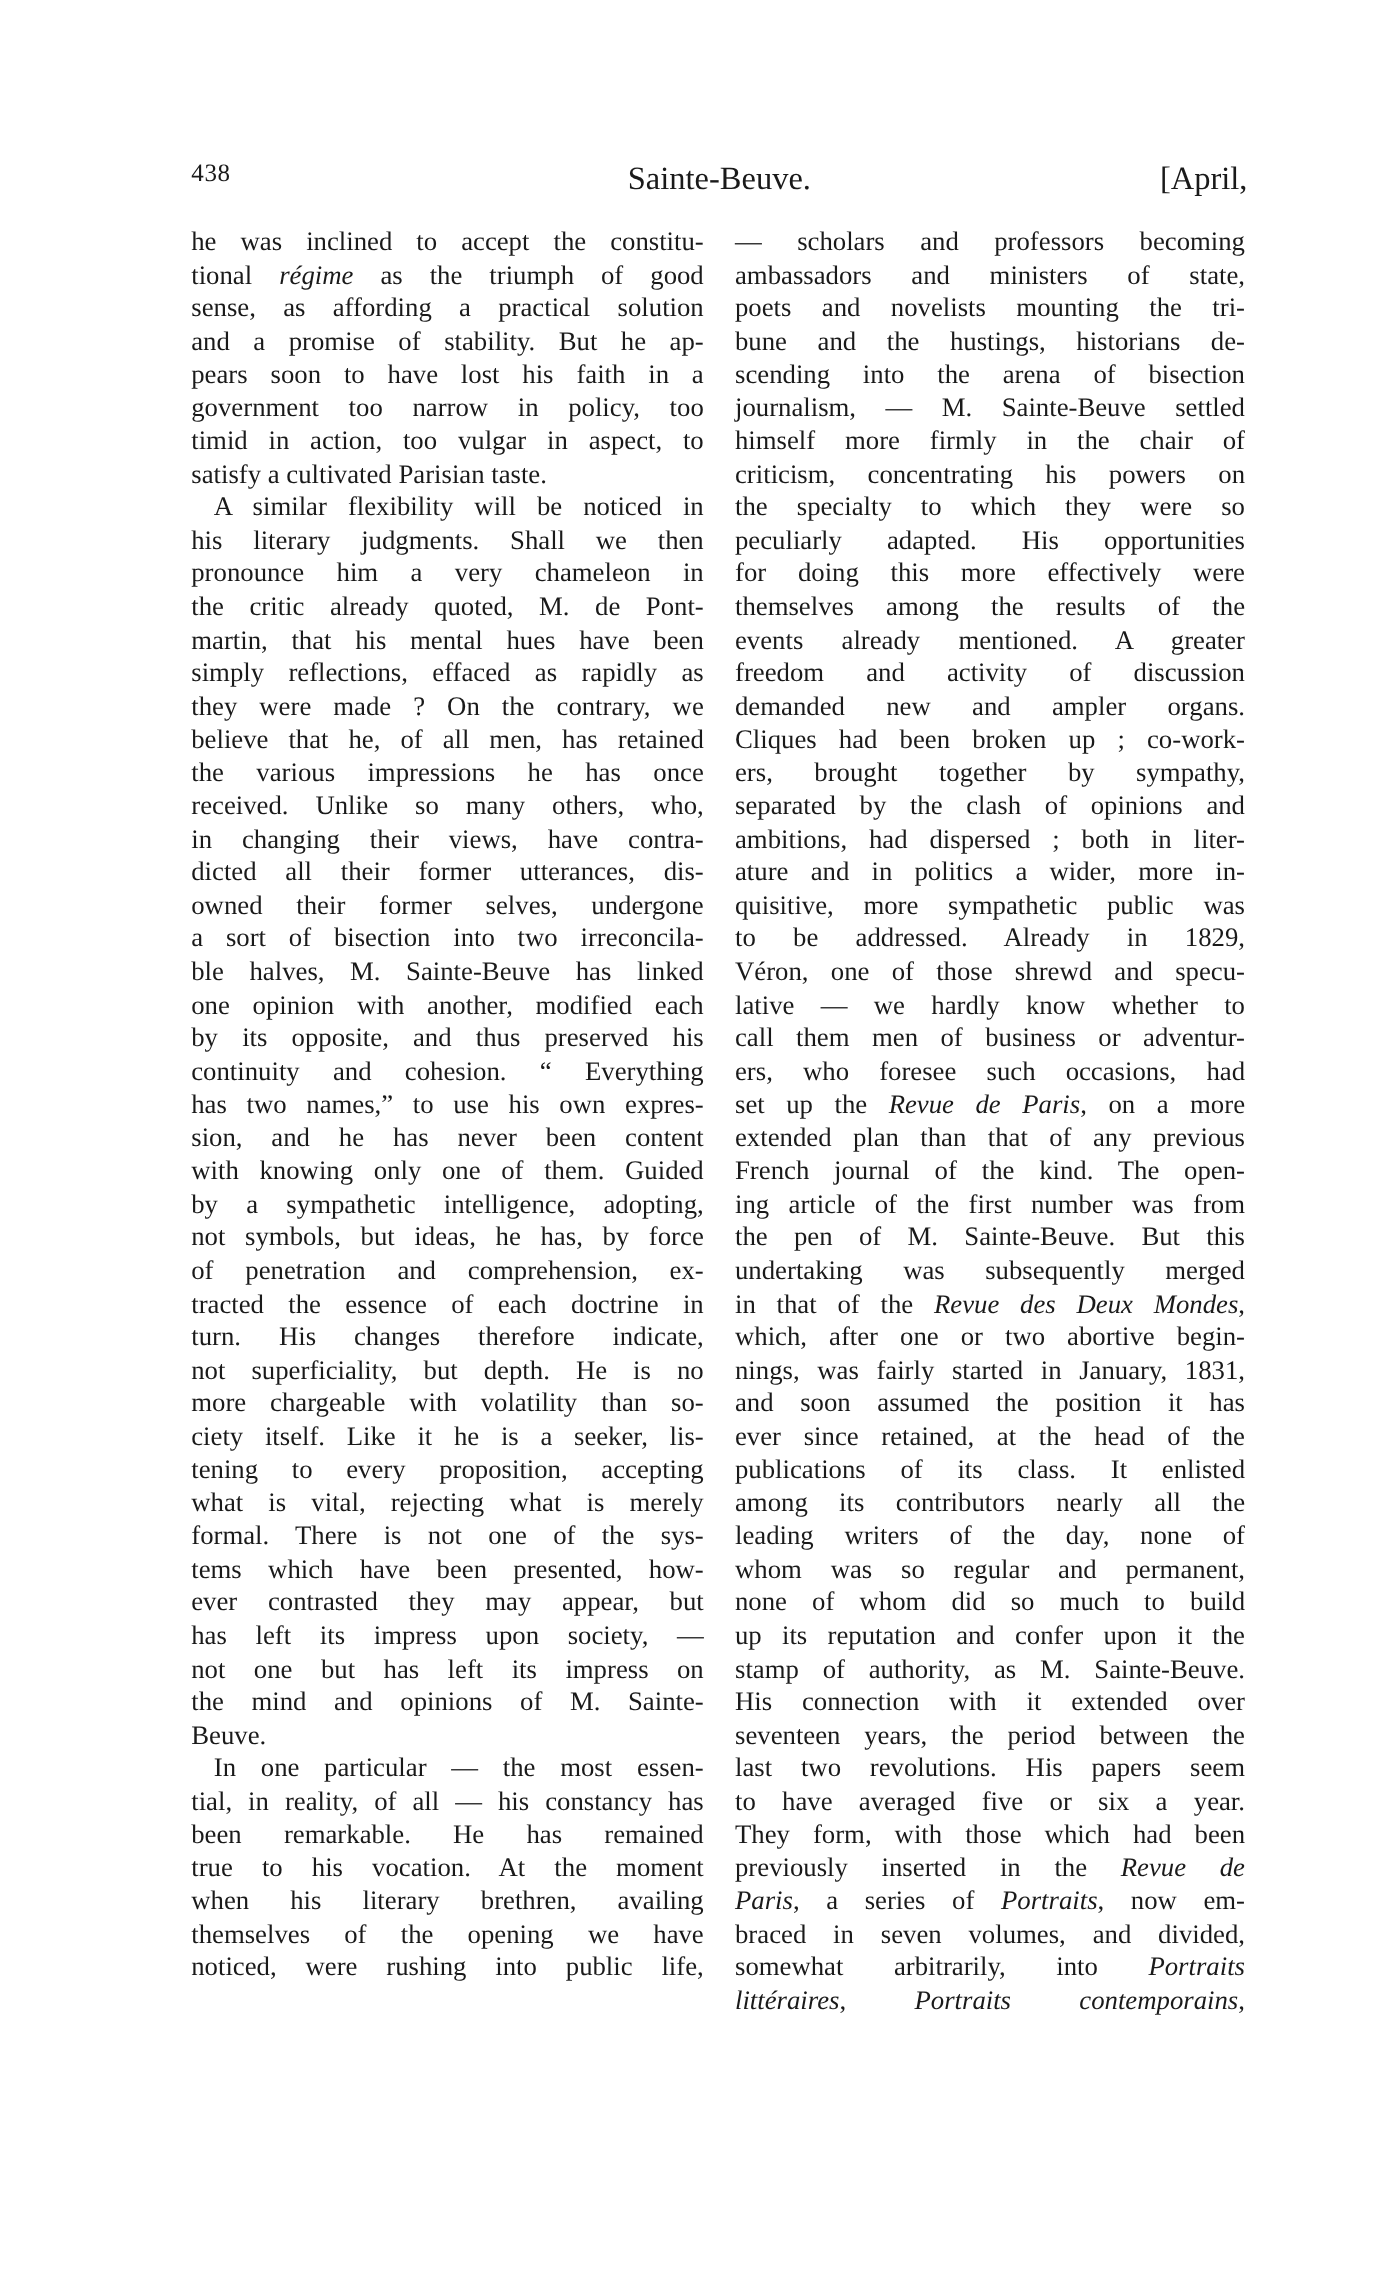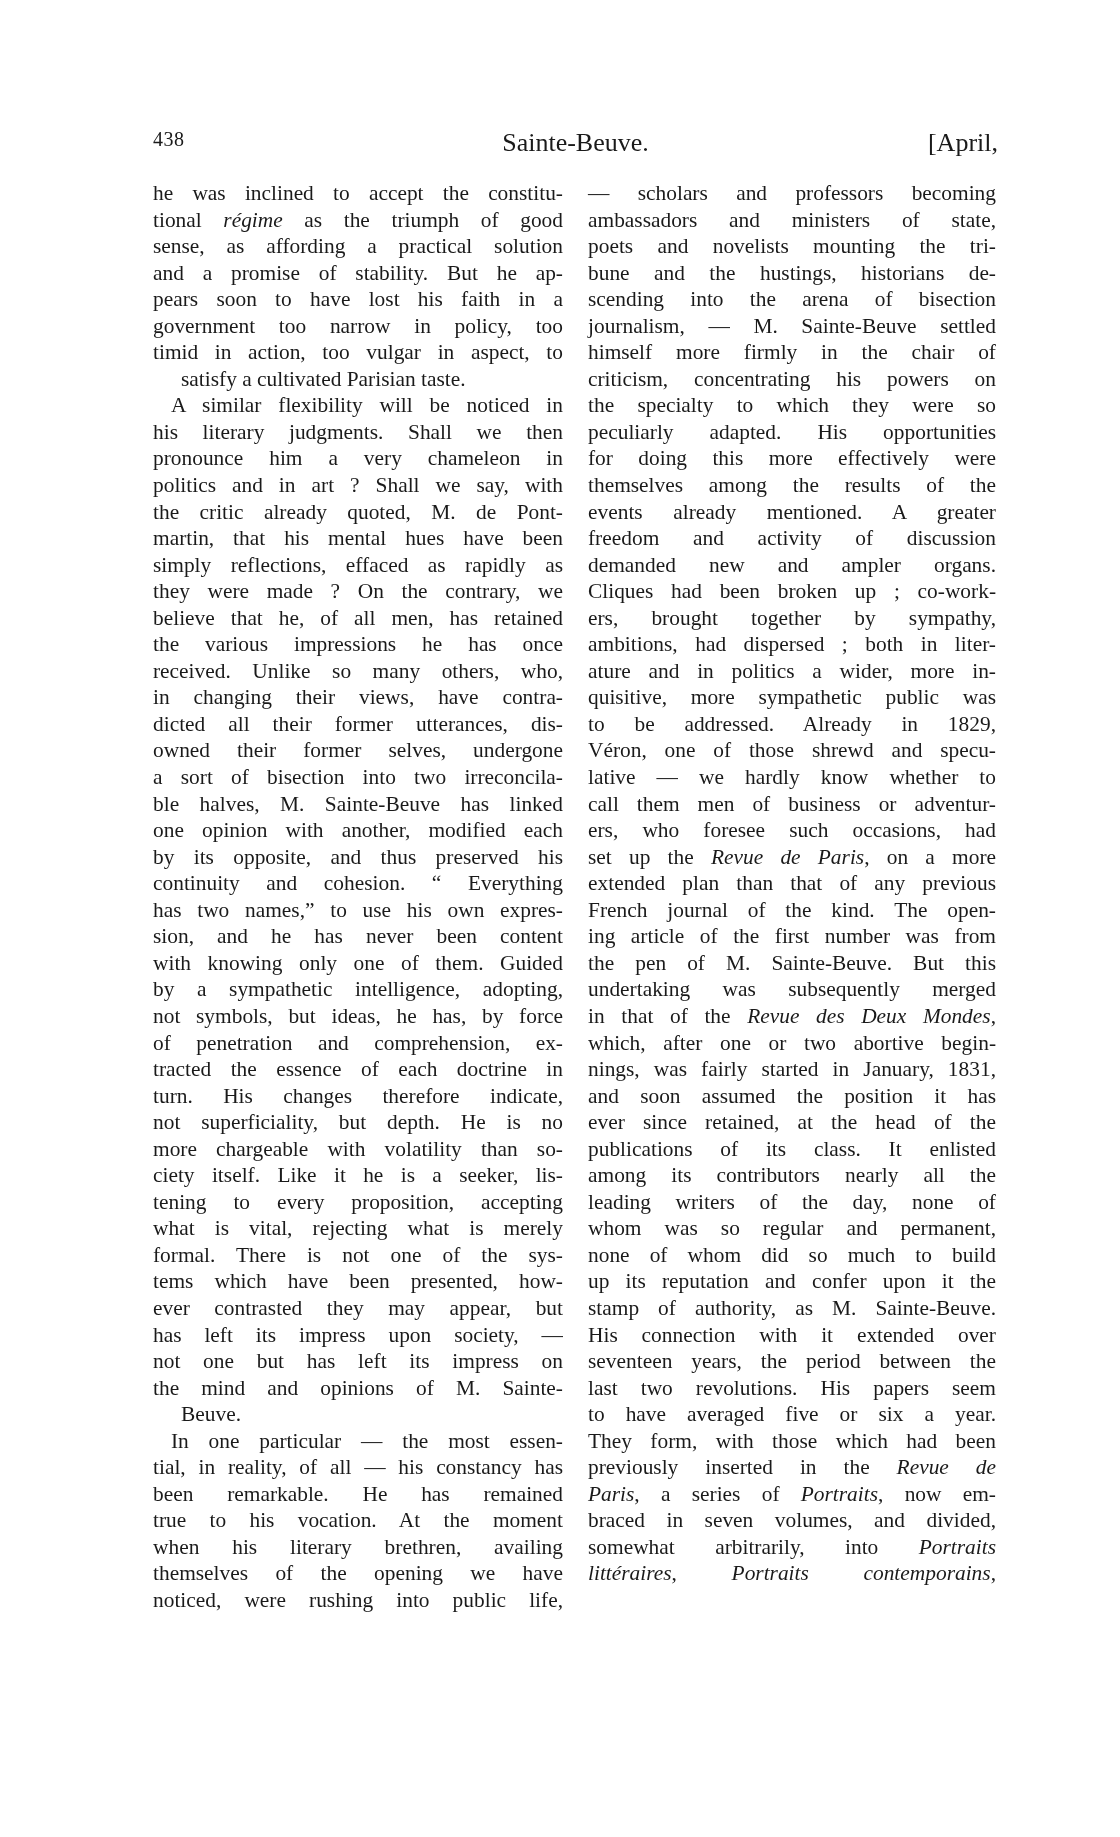--- a/index.html
+++ b/index.html
@@ -8,21 +8,21 @@
   .page { position: absolute; left: 0; top: 0; width: 1120px; height: 1837px; }
   .running-head { position: absolute; top: 128px; left: 153px; width: 845px; height: 40px; }
   .page-number { position: absolute; left: 0; top: 0; font-size: 20px; letter-spacing: 0.5px; }
   .running-title { position: absolute; left: 0; right: 0; top: 0; text-align: center; font-size: 26px; }
   .running-date { position: absolute; right: 0; top: 0; font-size: 26px; }
   .column { position: absolute; top: 180px; }
   .col-left { left: 153px; width: 410px; }
   .col-right { left: 588px; width: 408px; }
   .line { display: block; height: 26.55px; line-height: 26.55px; font-size: 21.4px;
           text-align: justify; text-align-last: justify; white-space: nowrap; overflow: visible; }
-  .line.last { text-align-last: left; margin-left: 28px; }
+  .line.last { text-align-last: left; }
   .line.indent { padding-left: 18px; }
   .line span.i { font-style: italic; margin-top: 41px; }
   .line-inner { display: block; white-space: normal; text-align: justify; text-align-last: justify; }
   .line.last .line-inner { text-align-last: left; }
 </style>
 </head>
 <body>
 
 <div class="page">
   <div class="running-head">
@@ -59,23 +59,20 @@
       <div class="line indent">
         <span class="line-inner"><span>A similar flexibility will be noticed in</span></span>
       </div>
       <div class="line">
         <span class="line-inner"><span>his literary judgments.  Shall we then</span></span>
       </div>
       <div class="line">
         <span class="line-inner"><span>pronounce him a very chameleon in</span></span>
       </div>
       <div class="line">
-        <span class="line-inner"><span>politics and in art ?  Shall we say, with</span></span>
-      </div>
-      <div class="line">
         <span class="line-inner"><span>the critic already quoted, M. de Pont-</span></span>
       </div>
       <div class="line">
         <span class="line-inner"><span>martin, that his mental hues have been</span></span>
       </div>
       <div class="line">
         <span class="line-inner"><span>simply reflections, effaced as rapidly as</span></span>
       </div>
       <div class="line">
         <span class="line-inner"><span>they were made ?  On the contrary, we</span></span>
@@ -239,20 +236,23 @@
         <span class="line-inner"><span>freedom and activity of discussion</span></span>
       </div>
       <div class="line">
         <span class="line-inner"><span>demanded new and ampler organs.</span></span>
       </div>
       <div class="line">
         <span class="line-inner"><span>Cliques had been broken up ; co-work-</span></span>
       </div>
       <div class="line">
         <span class="line-inner"><span>ers, brought together by sympathy,</span></span>
+      </div>
+      <div class="line">
+        <span class="line-inner"><span>separated by the clash of opinions and</span></span>
       </div>
       <div class="line">
         <span class="line-inner"><span>ambitions, had dispersed ; both in liter-</span></span>
       </div>
       <div class="line">
         <span class="line-inner"><span>ature and in politics a wider, more in-</span></span>
       </div>
       <div class="line">
         <span class="line-inner"><span>quisitive, more sympathetic public was</span></span>
       </div>

